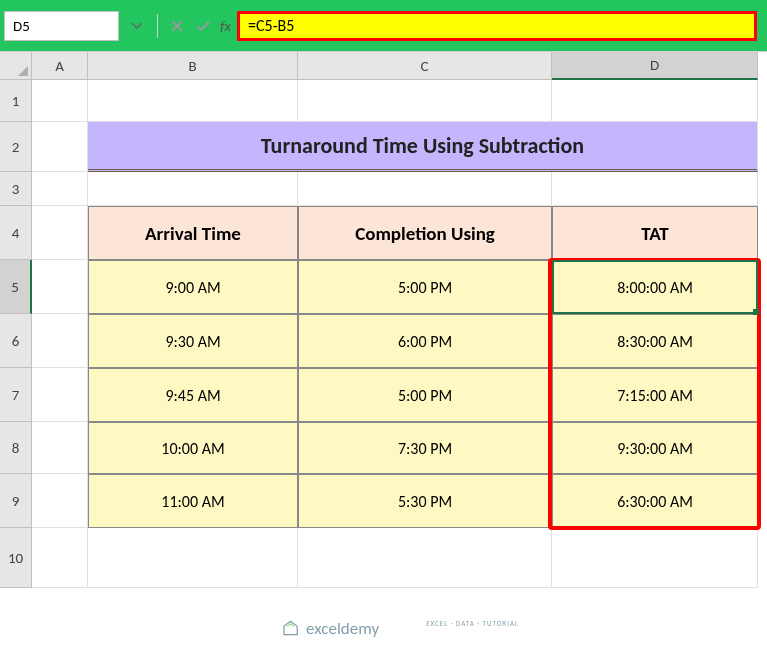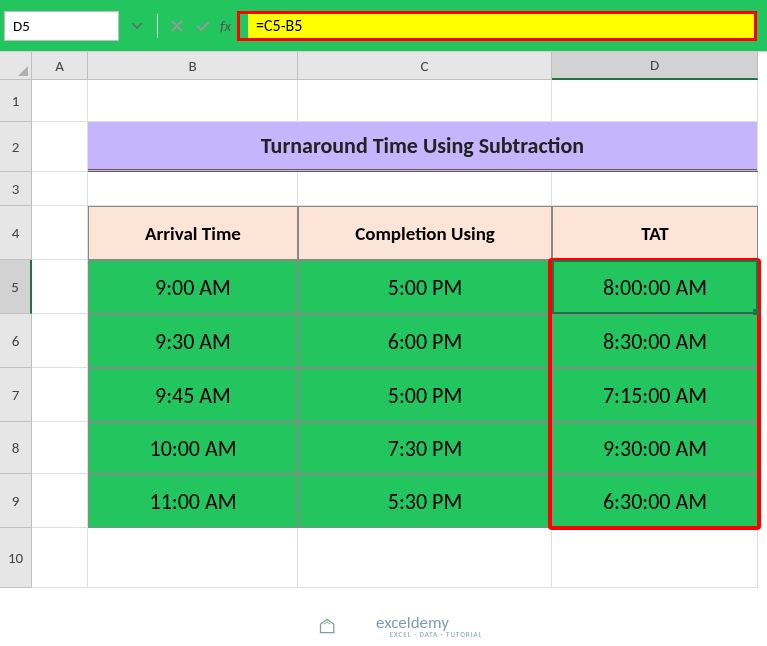--- a/index.html
+++ b/index.html
@@ -70,21 +70,20 @@
       align-items: center;
     }
     .formula-input {
       background: #ffff00;
       height: 100%;
       width: 100%;
       padding: 0 8px;
       font-size: 16px;
       display: flex;
       align-items: center;
-      margin-left: 8px;
     }
     
     
     .sheet-area {
       display: flex;
       height: calc(100% - 36px);
     }
     .corner-cell {
       width: 32px;
       height: 28px;
@@ -187,22 +186,22 @@
     .tbl-header {
       background: #fce4d6;
       font-weight: bold;
       font-size: 19px;
       border: 1px solid #888;
     }
     
     
     .tbl-cell {
       border: 1px solid #888;
-      font-size: 22px;
-      background: #22c55e;
+      font-size: 16px;
+      background: #fef9c3;
     }
     
     
     .active-cell-box {
       position: absolute;
       border: 2px solid #217346;
       pointer-events: none;
       z-index: 5;
     }
     .active-cell-box::after {
@@ -235,23 +234,22 @@
       gap: 6px;
       opacity: 0.55;
       z-index: 3;
     }
     .wm-icon {
       width: 20px;
       height: 20px;
     }
     .wm-text {
       display: flex;
-      flex-direction: column;
+      flex-direction: row;
       line-height: 1;
-      text-align: center;
     }
     .wm-main {
       font-size: 17px;
       color: #1a4d66;
       font-weight: 500;
     }
     .wm-sub {
       font-size: 7px;
       letter-spacing: 1px;
       color: #1a4d66;

